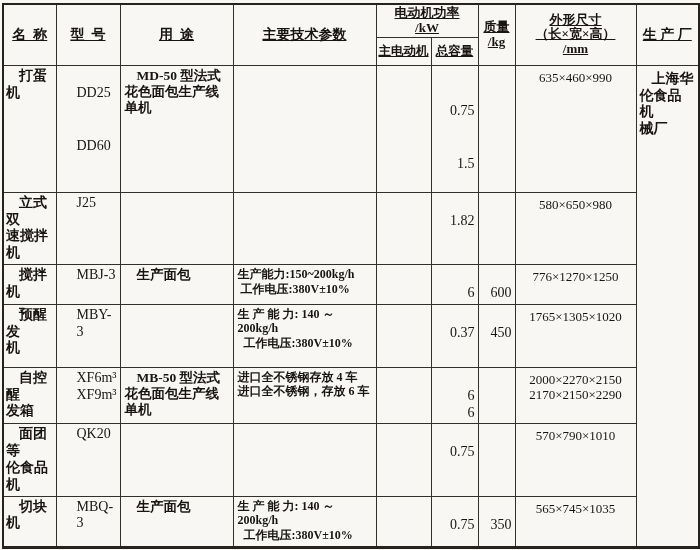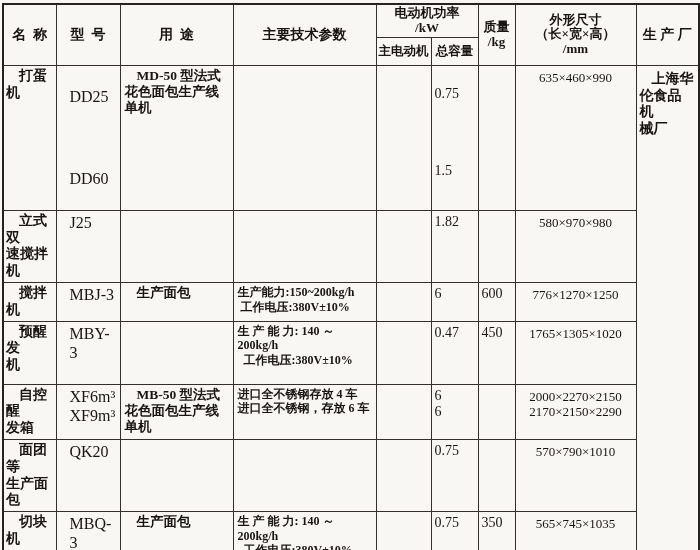--- a/index.html
+++ b/index.html
@@ -27,38 +27,39 @@
     line-height:1.2;
     overflow:hidden;
   }
   th{
     vertical-align:middle;
     text-align:center;
     font-weight:600;
     white-space:pre;
     line-height:1.15;
     padding:1px 2px;
+    text-decoration:underline;
   }
   .hA{height:30px;}
   .hB{height:28px;}
   .hB th{font-size:12.5px;white-space:nowrap;text-align:center;}
   .hsmall{font-size:13px;}
   
   .r1{height:80px;} .r2{height:42px;} .r3{height:36px;} .r4{height:63px;}
   .r5{height:55px;} .r6{height:44px;} .r7{height:51px;}
 
   td.name{white-space:pre-line;text-indent:13px;font-weight:600;padding-left:2px;padding-right:1px;margin-top:38px;}
-  td.model{white-space:pre-line;padding-left:13px;font-size:16px;}
+  td.model{white-space:pre-line;padding-left:20px;font-size:14px;}
   td.use{white-space:pre-line;text-indent:12px;font-weight:600;padding-left:4px;font-size:13.5px;margin-top:48px;}
   td.params{white-space:pre-wrap;font-weight:600;padding-left:4px;font-size:12px;line-height:1.22;}
-  td.num{text-align:left;white-space:pre-line;font-size:14px;padding-top:3px;}
+  td.num{text-align:right;white-space:pre-line;font-size:14px;padding-top:20px;}
   td.dims{text-align:center;white-space:pre-line;font-size:13px;padding-top:4px;letter-spacing:0px;}
   td.mfr{white-space:pre-line;text-indent:12px;font-weight:600;padding-left:3px;padding-top:5px;}
   .line{display:block;}
-  .gap{margin-top:44px;font-family:Liberation Serif, serif;}
+  .gap{margin-top:20px;font-family:Liberation Serif, serif;}
 </style>
 </head>
 <body>
 
 <div class="page">
   <table class="sheet">
     <colgroup>
       <col style="width:53px">
         <col style="width:64px">
         <col style="width:113px">
@@ -114,21 +115,21 @@
 
     <tr class="r2">
       <td class="name">立式双
 速搅拌机</td>
       <td class="model">J25</td>
       <td class="use"></td>
       <td class="params"></td>
       <td></td>
       <td class="num">1.82</td>
       <td class="num"></td>
-      <td class="dims">580×970×980</td>
+      <td class="dims">580×650×980</td>
     </tr>
 
     <tr class="r3">
       <td class="name">搅拌机</td>
       <td class="model">MBJ-3</td>
       <td class="use">生产面包</td>
       <td class="params">生产能力:150~200kg/h
  工作电压:380V±10%</td>
       <td></td>
       <td class="num">6</td>
@@ -138,21 +139,21 @@
 
     <tr class="r4">
       <td class="name">预醒发
 机</td>
       <td class="model">MBY-3</td>
       <td class="use"></td>
       <td class="params">生 产 能 力: 140 ～
 200kg/h
   工作电压:380V±10%</td>
       <td></td>
-      <td class="num">0.47</td>
+      <td class="num">0.37</td>
       <td class="num">450</td>
       <td class="dims">1765×1305×1020</td>
     </tr>
 
     <tr class="r5">
       <td class="name">自控醒
 发箱</td>
       <td class="model">XF6m³
 XF9m³</td>
       <td class="use">MB-50 型法式
@@ -163,21 +164,21 @@
       <td></td>
       <td class="num">6
 6</td>
       <td class="num"></td>
       <td class="dims">2000×2270×2150
 2170×2150×2290</td>
     </tr>
 
     <tr class="r6">
       <td class="name">面团等
-生产面包</td>
+伦食品机</td>
       <td class="model">QK20</td>
       <td class="use"></td>
       <td class="params"></td>
       <td></td>
       <td class="num">0.75</td>
       <td class="num"></td>
       <td class="dims">570×790×1010</td>
     </tr>
 
     <tr class="r7">

